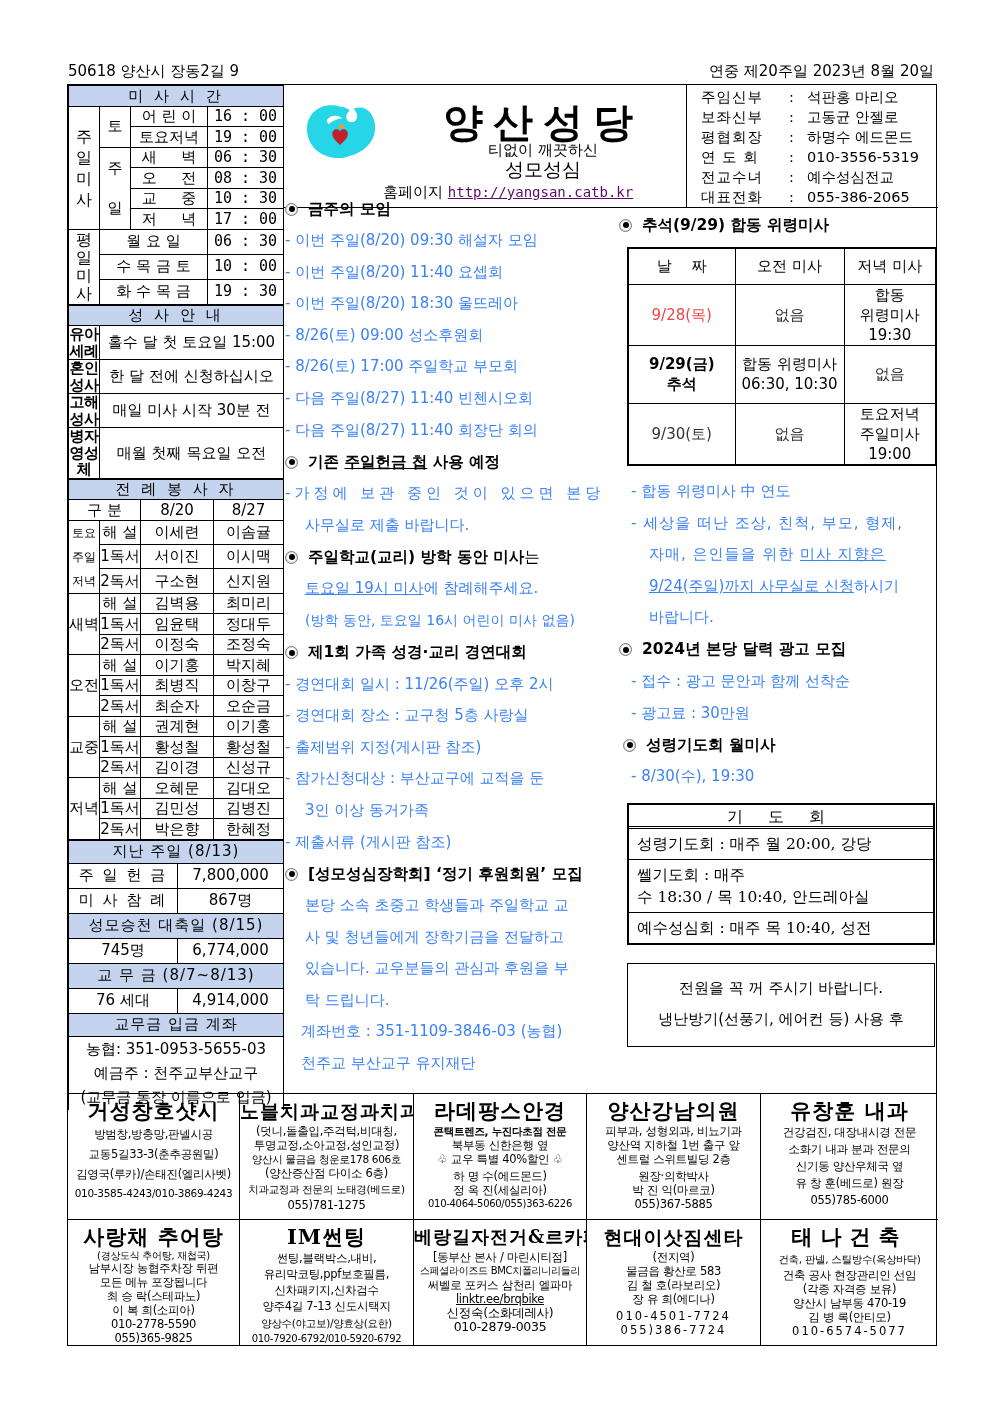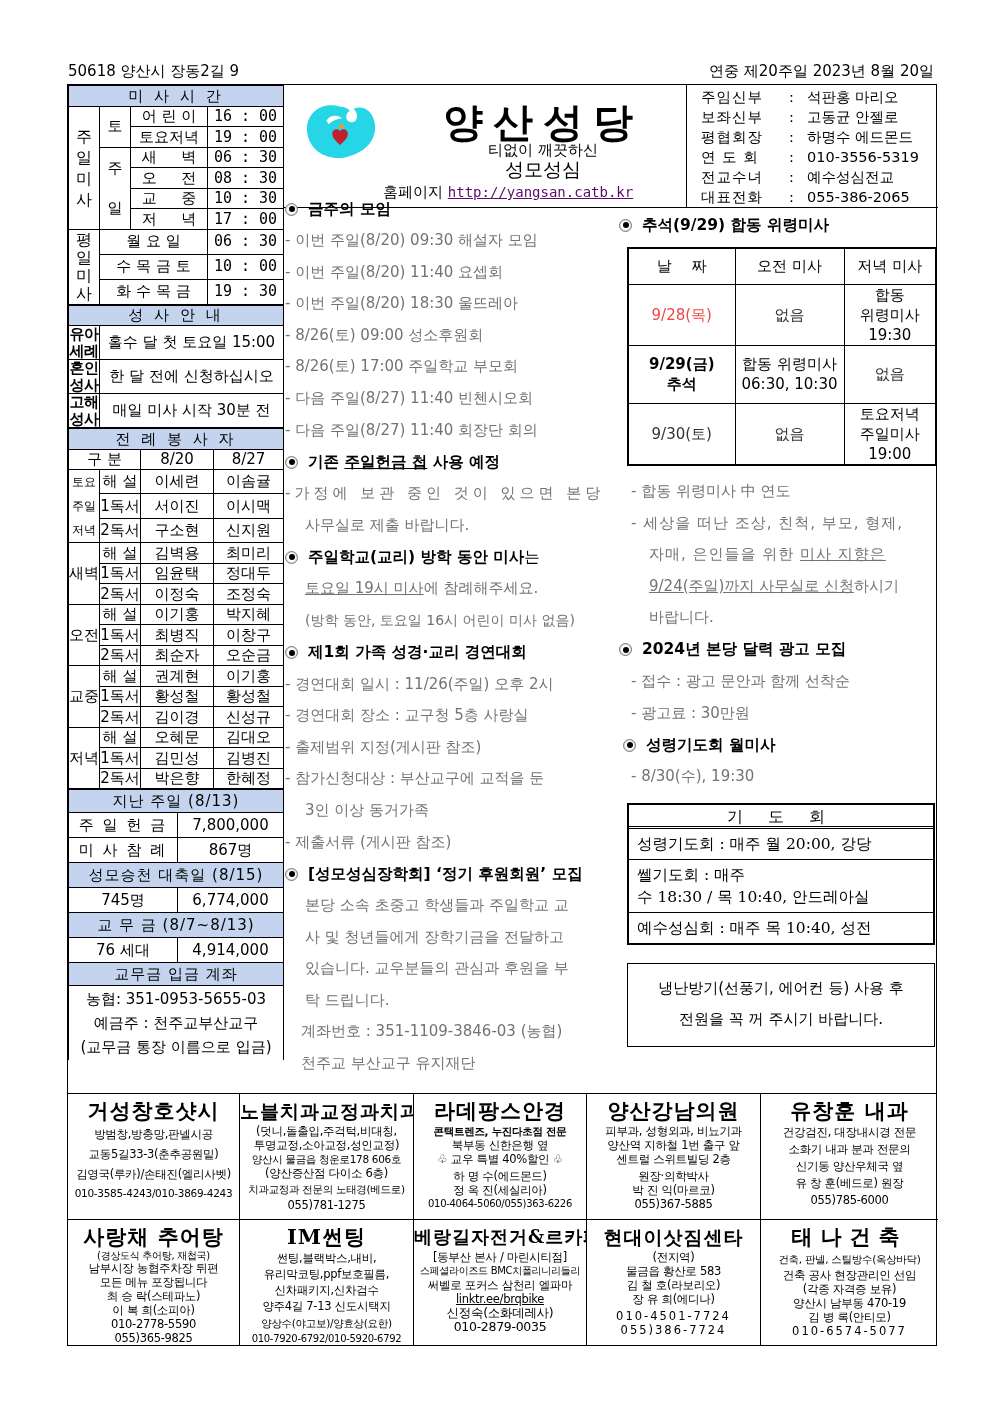--- a/index.html
+++ b/index.html
@@ -33,21 +33,21 @@
   .staff-row { display: flex; font-size: 14.5px; height: 20px; line-height: 20px; white-space: nowrap; }
   .staff-row .role { width: 88px; letter-spacing: 1px; }
   .staff-row .colon { width: 18px; }
 
   
   .midcol { position: absolute; left: 217px; top: 108px; width: 328px; height: 884px; }
   .rightcol { position: absolute; left: 545px; top: 124px; width: 325px; height: 884px; }
   .sec-h { font-size: 15.5px; font-weight: bold; white-space: nowrap; display: flex; align-items: center; height: 32px; }
   .radio { width: 13px; height: 13px; border: 1.5px solid #777; border-radius: 50%; display: inline-flex; align-items: center; justify-content: center; margin-right: 10px; background: #fff; box-shadow: inset 0 0 0 1px #ddd; flex-shrink: 0; }
   .radio::after { content: ""; width: 6px; height: 6px; border-radius: 50%; background: #000; }
-  .line { font-size: 15px; height: 31.6px; line-height: 31.6px; white-space: nowrap; color: #737373; }
+  .line { font-size: 15px; height: 31.6px; line-height: 31.6px; white-space: nowrap; color: #3b82f6; }
   .ind { padding-left: 20px; }
   u { text-decoration: underline; }
 
   table.chu { border-collapse: collapse; margin-left: 14px; width: 308px; table-layout: fixed; border: 2px solid #000; }
   table.chu td { border: 1px solid #000; text-align: center; font-size: 15px; line-height: 20px; }
 
   .prayer { margin: 10px 0 0 14px; width: 308px; border: 2px solid #000; }
   .prayer .ph { text-align: center; font-size: 16px; height: 24px; line-height: 24px; border-bottom: 3px double #000; letter-spacing: 10px; font-family: "DejaVu Serif", serif; }
   .prayer .pr { font-size: 15.5px; padding: 4px 8px; border-bottom: 1px solid #000; line-height: 22px; font-family: "DejaVu Serif", serif; white-space: nowrap; }
   .prayer .pr:last-child { border-bottom: none; }
@@ -145,20 +145,24 @@
             <td class="tiny" style="white-space:normal">유아세례</td>
             <td>홀수 달 첫 토요일 15:00</td>
           </tr>
       <tr>
             <td class="tiny" style="white-space:normal">혼인성사</td>
             <td>한 달 전에 신청하십시오</td>
           </tr>
       <tr>
             <td class="tiny" style="white-space:normal">고해성사</td>
             <td>매일 미사 시작 30분 전</td>
+          </tr>
+      <tr>
+            <td class="tiny" style="white-space:normal">병자영성체</td>
+            <td>매월 첫째 목요일 오전</td>
           </tr>
     </tbody>
       </table>
 
     <table class="grid">
       <colgroup>
           <col style="width:31px">
           <col style="width:41px">
           <col style="width:73px">
           <col style="width:70px">
@@ -463,22 +467,22 @@
 
     <div class="prayer">
       <div class="ph">기 도 회</div>
       <div class="pr">성령기도회 : 매주 월 20:00, 강당</div>
       <div class="pr" style="white-space:pre-line">쎌기도회 : 매주
 수 18:30 / 목 10:40, 안드레아실</div>
       <div class="pr">예수성심회 : 매주 목 10:40, 성전</div>
     </div>
 
     <div class="notice">
+      <div>전원을 꼭 꺼 주시기 바랍니다.</div>
       <div>냉난방기(선풍기, 에어컨 등) 사용 후</div>
-      <div>전원을 꼭 꺼 주시기 바랍니다.</div>
     </div>
   </div>
 </div>
 
 <div class="ads">
   <div class="ad">
     <div class="an">거성창호샷시</div>
     <div class="al" style="line-height:20px">방범창,방충망,판넬시공</div>
     <div class="al" style="line-height:20px">교동5길33-3(춘추공원밑)</div>
     <div class="al" style="line-height:20px">김영국(루카)/손태진(엘리사벳)</div>

